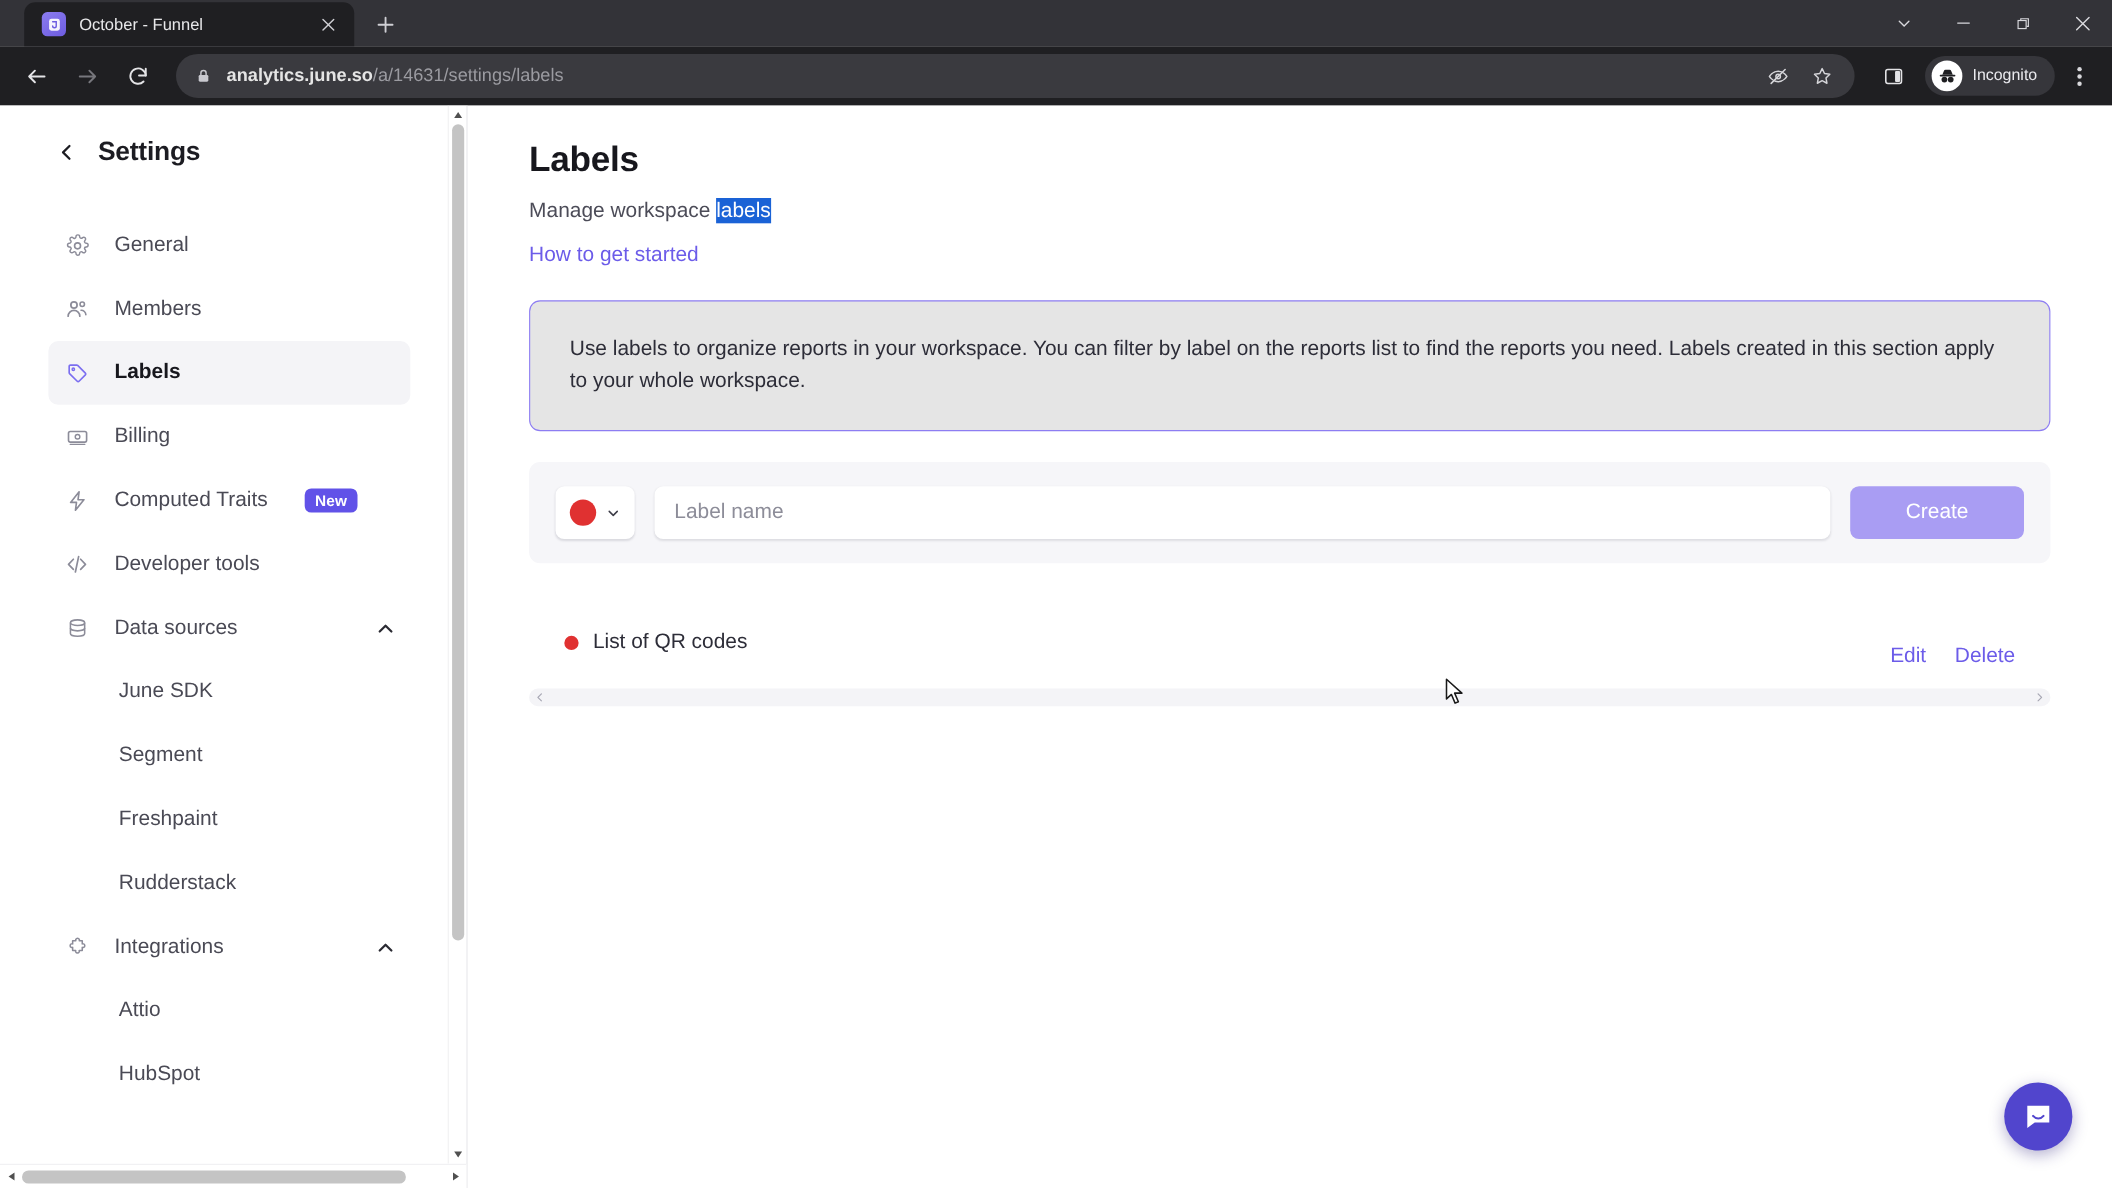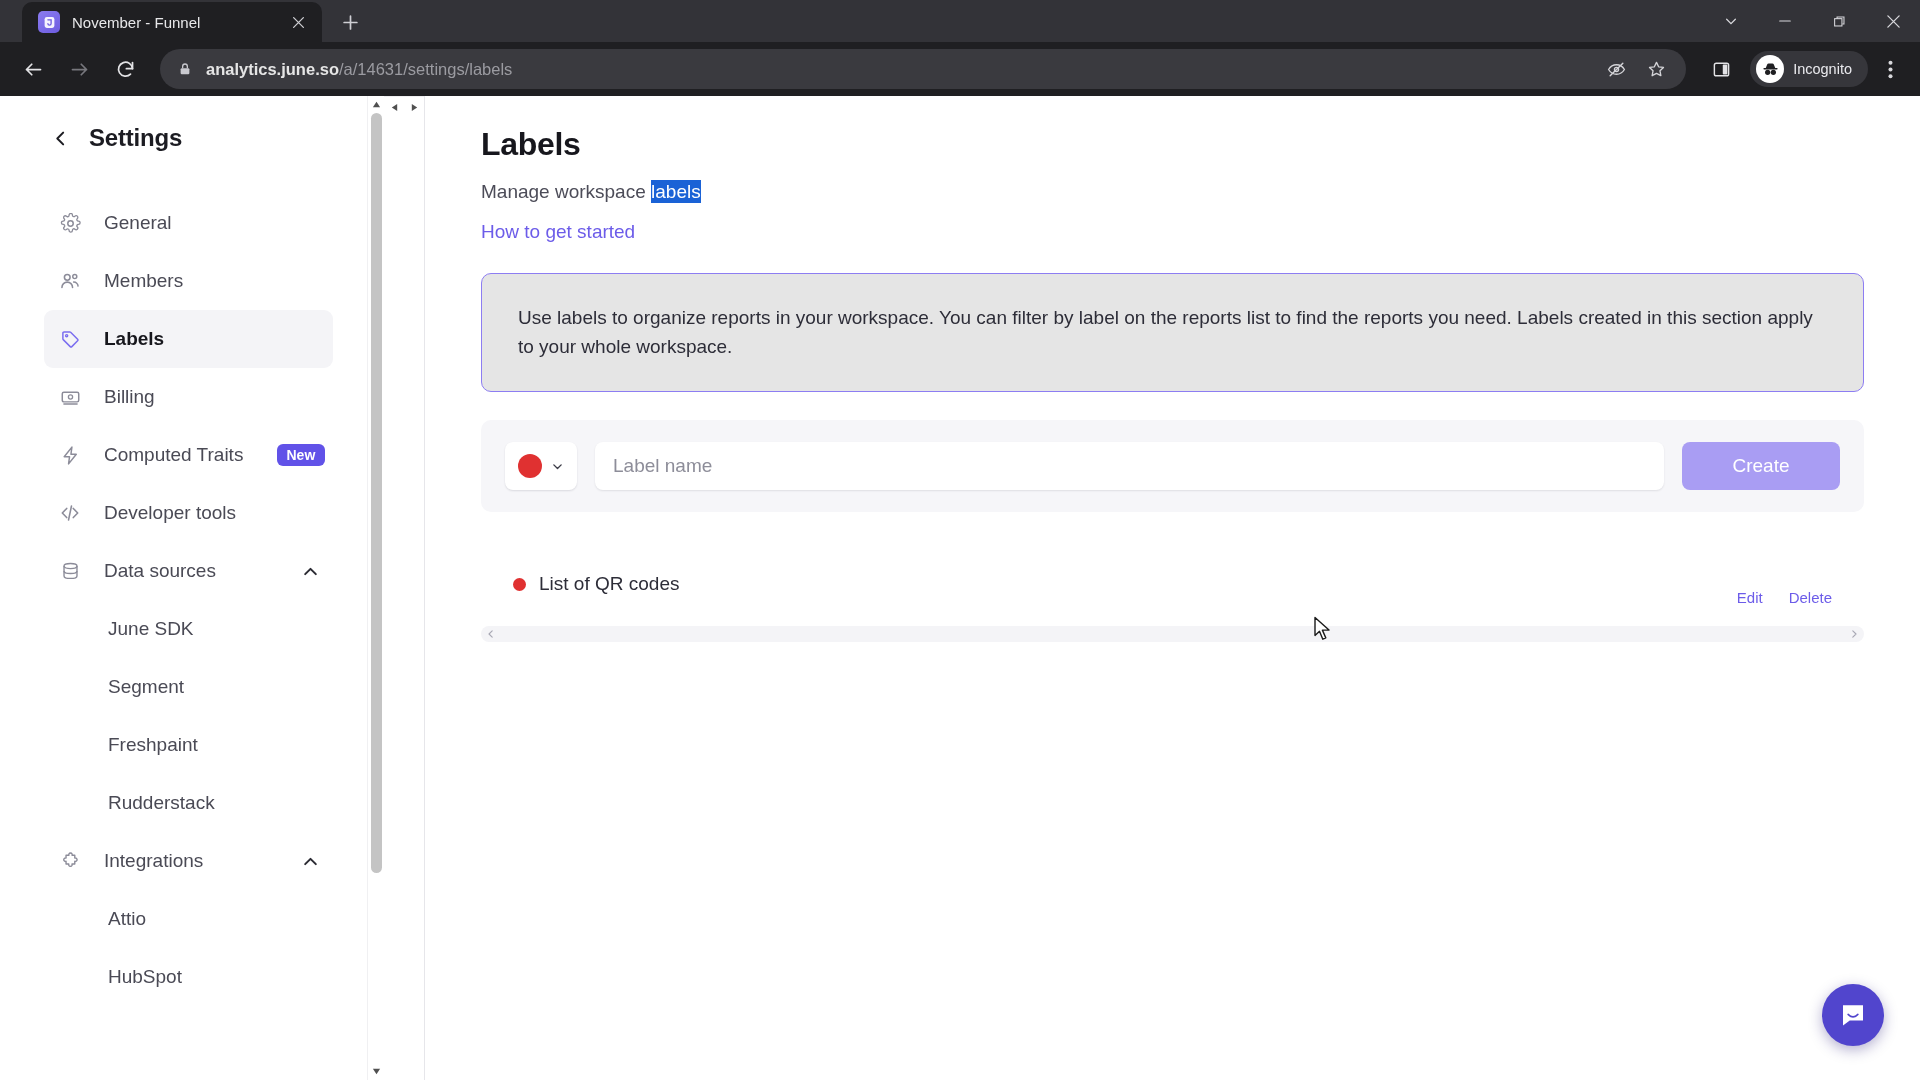--- a/index.html
+++ b/index.html
@@ -76,21 +76,21 @@
     display: flex; align-items: center; justify-content: center; flex: none;
   }
   .incognito-label { color: #eaeaee; font-size: 14.5px; white-space: nowrap; }
   .kebab { width: 36px; height: 40px; display: flex; align-items: center; justify-content: center; color: #d8d8dc; }
 
   
   .viewport { flex: 1; display: flex; background: #ffffff; position: relative; overflow: hidden; }
 
   
   .sidebar-wrap {
-    width: 425px; flex: none; display: flex; flex-direction: row;
+    width: 425px; flex: none; display: flex; flex-direction: column;
     border-right: 1px solid #e6e6ea; background: #fff; position: relative;
   }
   .sidebar-scrollarea { flex: 1; display: flex; overflow: hidden; }
   .sidebar {
     flex: 1; padding: 28px 0 0 0; overflow: hidden;
   }
   .sb-header {
     display: flex; align-items: center; gap: 20px;
     padding: 0 0 0 52px; margin-bottom: 42px;
   }
@@ -185,21 +185,21 @@
   }
   .th {
     font-size: 14.5px; font-weight: 700; color: #5d5d6a;
     letter-spacing: 1.2px;
   }
   .th.actions { margin-left: auto; }
   .trow { display: flex; align-items: center; height: 76px; padding: 0 32px; }
   .label-chip { display: flex; align-items: center; gap: 13px; font-size: 19px; color: #2d2d38; }
   .chip-dot { width: 13px; height: 13px; border-radius: 50%; background: #e03131; flex: none; }
   .row-actions { margin-left: auto; display: flex; gap: 26px; }
-  .row-action { font-size: 15px; color: #6c5ce9; margin-top: 26px; }
+  .row-action { font-size: 19px; color: #6c5ce9; margin-top: 26px; }
 
   .table-hscroll { height: 16px; background: #f4f4f7; border-radius: 8px; display: flex; align-items: center; margin-top: 4px; }
   .ths-arrow { width: 20px; display: flex; align-items: center; justify-content: center; color: #a8a8b4; font-size: 11px; }
   .ths-track { flex: 1; }
 
   .intercom {
     position: absolute; right: 36px; bottom: 34px;
     width: 62px; height: 62px; border-radius: 50%; background: #5145cd;
     display: flex; align-items: center; justify-content: center;
     box-shadow: 0 4px 14px rgba(40,30,120,.35);
@@ -213,21 +213,21 @@
 <div class="browser">
 
   <div class="tabstrip">
     <div class="tab">
       <span class="tab-favicon">
         <svg width="13" height="13" viewBox="0 0 24 24">
             <rect x="3" y="2" width="18" height="20" rx="4" fill="#fff" opacity=".92"></rect>
             <path d="M9 7h6v7a3 3 0 0 1-6 0" fill="none" stroke="#6d5ce0" stroke-width="2.4" stroke-linecap="round"></path>
           </svg>
       </span>
-      <span class="tab-title">November - Funnel</span>
+      <span class="tab-title">October - Funnel</span>
       <span class="tab-close">
         <svg width="13" height="13" viewBox="0 0 16 16">
             <path d="M2 2l12 12M14 2L2 14" stroke="currentColor" stroke-width="1.6" stroke-linecap="round"></path>
           </svg>
       </span>
     </div>
     <div class="newtab">
       <svg width="17" height="17" viewBox="0 0 16 16">
           <path d="M8 2v12M2 8h12" stroke="currentColor" stroke-width="1.6" stroke-linecap="round"></path>
         </svg>

